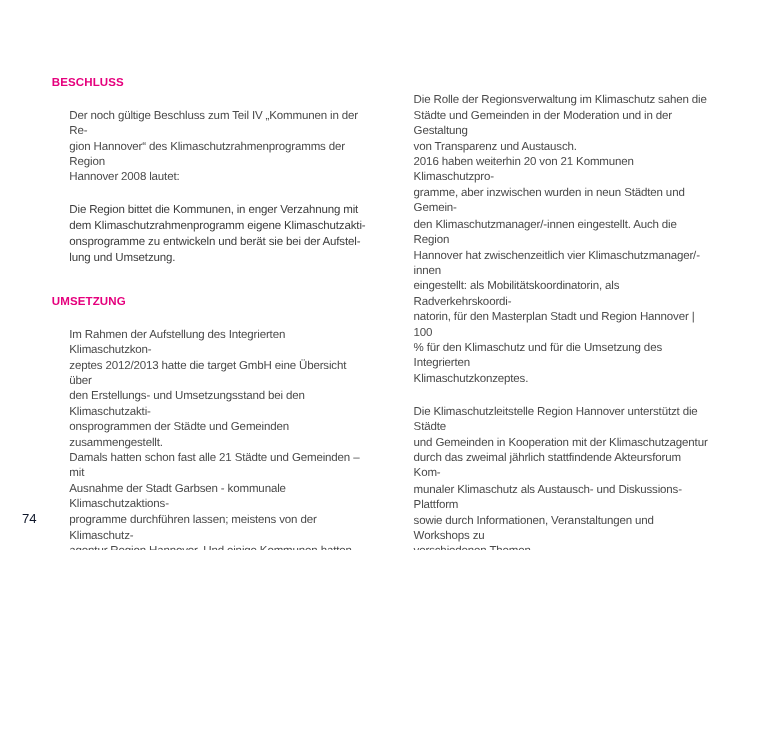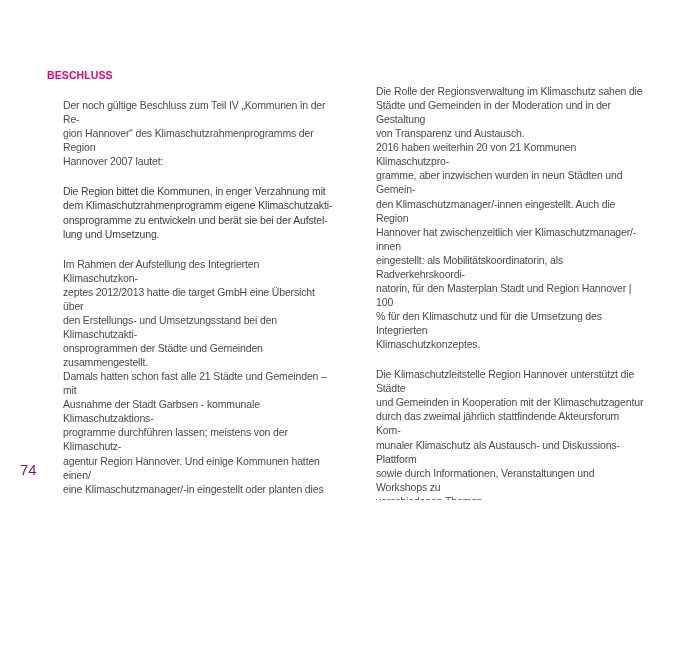--- a/index.html
+++ b/index.html
@@ -45,40 +45,41 @@
     font-weight: normal;
     color: #3d3d3d;
   }
   .para-gap {
     margin-top: 13px !important;
   }
   .page-number {
     position: absolute;
     left: 20px;
     bottom: 22px;
-    color: #701a75;
-    font-size: 15px;
+    color: #0f172a;
+    font-size: 12px;
     letter-spacing: 0;
   }
 </style>
 </head>
 <body>
 
 <div class="page">
 
   <div class="col col-left">
     <h2 class="section-heading">BESCHLUSS</h2>
     <p>Der noch gültige Beschluss zum Teil IV „Kommunen in der Re-
 gion Hannover“ des Klimaschutzrahmenprogramms der Region
-Hannover 2007 lautet:</p>
+Hannover 2008 lautet:</p>
     <p class="bold-para">Die Region bittet die Kommunen, in enger Verzahnung mit
 dem Klimaschutzrahmenprogramm eigene Klimaschutzakti-
 onsprogramme zu entwickeln und berät sie bei der Aufstel-
 lung und Umsetzung.</p>
 
+    <h2 class="section-heading heading-umsetzung">UMSETZUNG</h2>
     <p>Im Rahmen der Aufstellung des Integrierten Klimaschutzkon-
 zeptes 2012/2013 hatte die target GmbH eine Übersicht über
 den Erstellungs- und Umsetzungsstand bei den Klimaschutzakti-
 onsprogrammen der Städte und Gemeinden zusammengestellt.
 Damals hatten schon fast alle 21 Städte und Gemeinden – mit
 Ausnahme der Stadt Garbsen - kommunale Klimaschutzaktions-
 programme durchführen lassen; meistens von der Klimaschutz-
 agentur Region Hannover. Und einige Kommunen hatten einen/
 eine Klimaschutzmanager/-in eingestellt oder planten dies zu
 tun.</p>

